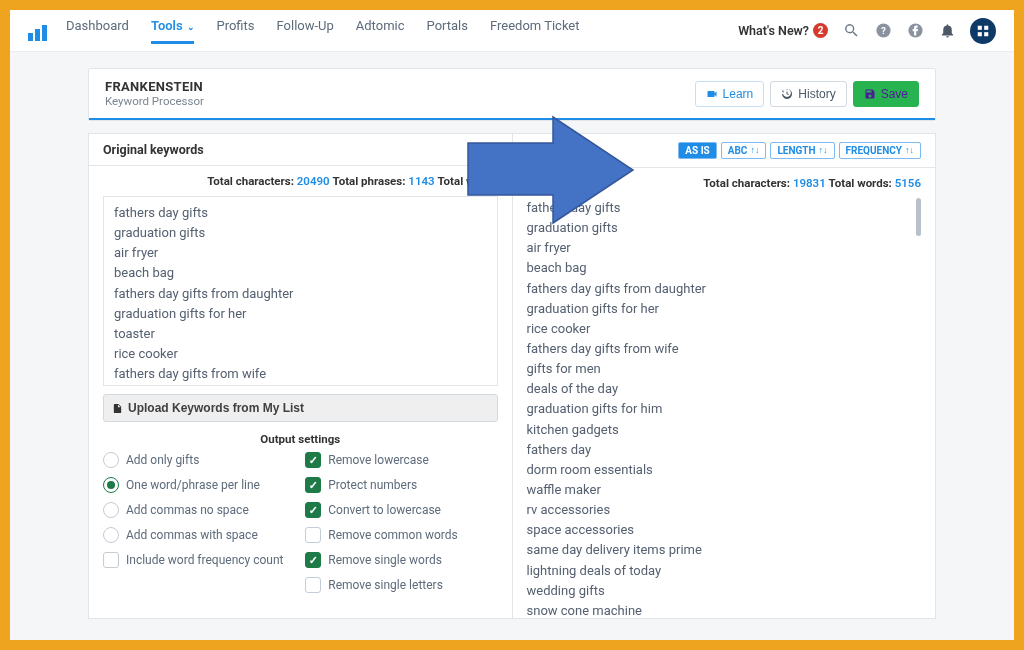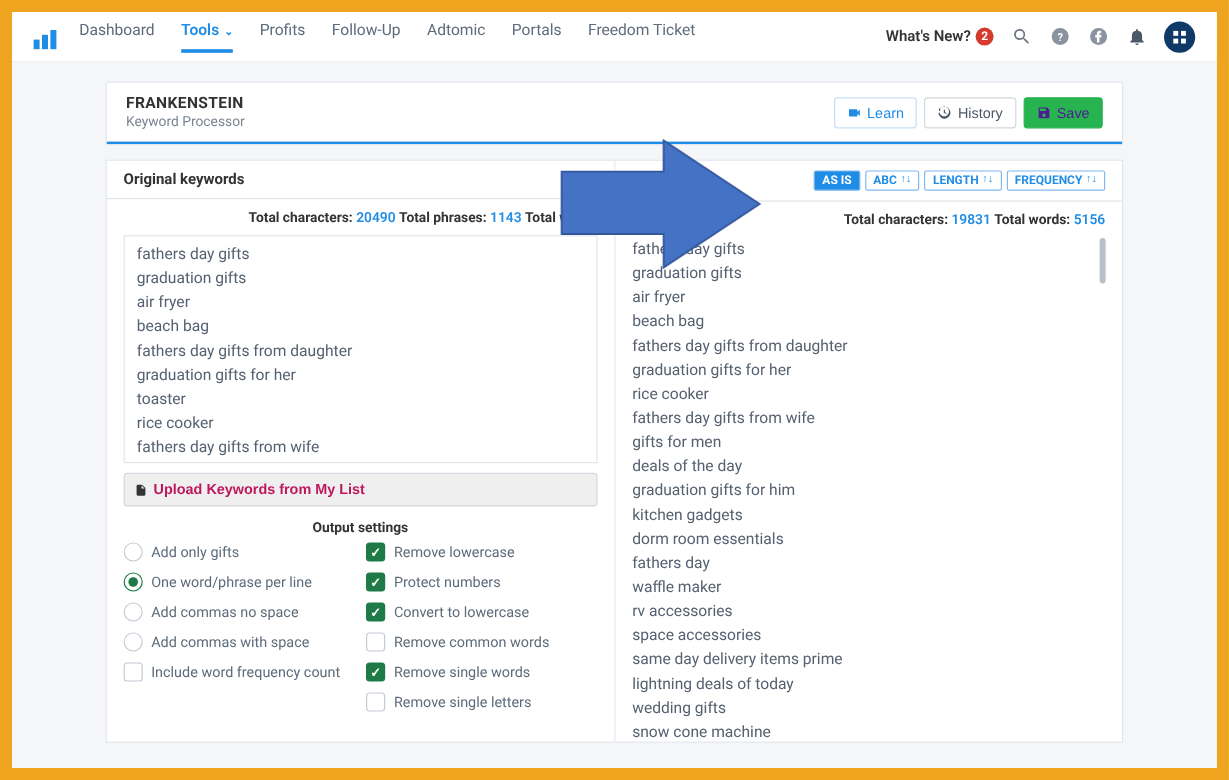--- a/index.html
+++ b/index.html
@@ -41,21 +41,21 @@
 .sort-btns{margin-left:auto;display:flex;gap:4px}
 .sort-btn{font-size:10px;border:1px solid #7eb9ef;color:#1f8de6;padding:2px 6px;border-radius:2px;display:inline-flex;align-items:center;gap:3px;cursor:pointer}
 .sort-btn.active{background:#1f8de6;color:#fff}
 .sort-btn .arr{font-size:9px;line-height:1}
 
 .panel-stats{text-align:right;font-size:11.5px;color:#333;padding:8px 14px}
 .panel-stats .lbl{font-weight:700;color:#333}
 .panel-stats .val{color:#1f8de6;font-weight:600}
 
 .kwbox{margin:0 14px;border:1px solid #e2e6eb;height:190px;overflow:hidden;padding:6px 10px;font-size:13px;color:#556070;line-height:1.55}
-.upload-btn{margin:8px 14px 0;font-size:12px;font-weight:600;color:#be185d;border:1px solid #d3d9e0;padding:6px 8px;border-radius:3px;display:inline-flex;align-items:center;gap:5px;cursor:pointer}
+.upload-btn{margin:8px 14px 0;font-size:12px;font-weight:600;color:#404040;border:1px solid #d3d9e0;padding:6px 8px;border-radius:3px;display:inline-flex;align-items:center;gap:5px;cursor:pointer}
 .upload-btn svg{width:11px;height:11px;fill:#333}
 
 .settings-title{text-align:center;font-size:11.5px;font-weight:700;color:#333;margin:10px 0 6px}
 .settings{display:flex;padding:0 14px 10px;gap:10px}
 .settings-col{flex:1;display:flex;flex-direction:column;gap:9px}
 .opt{display:flex;align-items:center;gap:7px;font-size:12px;color:#5d6b7a;cursor:pointer}
 .radio,.check{width:16px;height:16px;border-radius:3px;border:1.5px solid #c4ccd6;display:inline-flex;align-items:center;justify-content:center;flex-shrink:0}
 .radio{border-radius:50%}
 .radio.on{border-color:#1e7b47}
 .radio.on::after{content:"";width:8px;height:8px;border-radius:50%;background:#1e7b47}
@@ -259,22 +259,22 @@
               <div>air fryer</div>
               <div>beach bag</div>
               <div>fathers day gifts from daughter</div>
               <div>graduation gifts for her</div>
               <div>rice cooker</div>
               <div>fathers day gifts from wife</div>
               <div>gifts for men</div>
               <div>deals of the day</div>
               <div>graduation gifts for him</div>
               <div>kitchen gadgets</div>
+              <div>fathers day</div>
               <div>dorm room essentials</div>
-              <div>fathers day</div>
               <div>waffle maker</div>
               <div>rv accessories</div>
               <div>space accessories</div>
               <div>same day delivery items prime</div>
               <div>lightning deals of today</div>
               <div>wedding gifts</div>
               <div>snow cone machine</div>
           <div class="result-scrollbar"></div>
         </div>
       </div>

